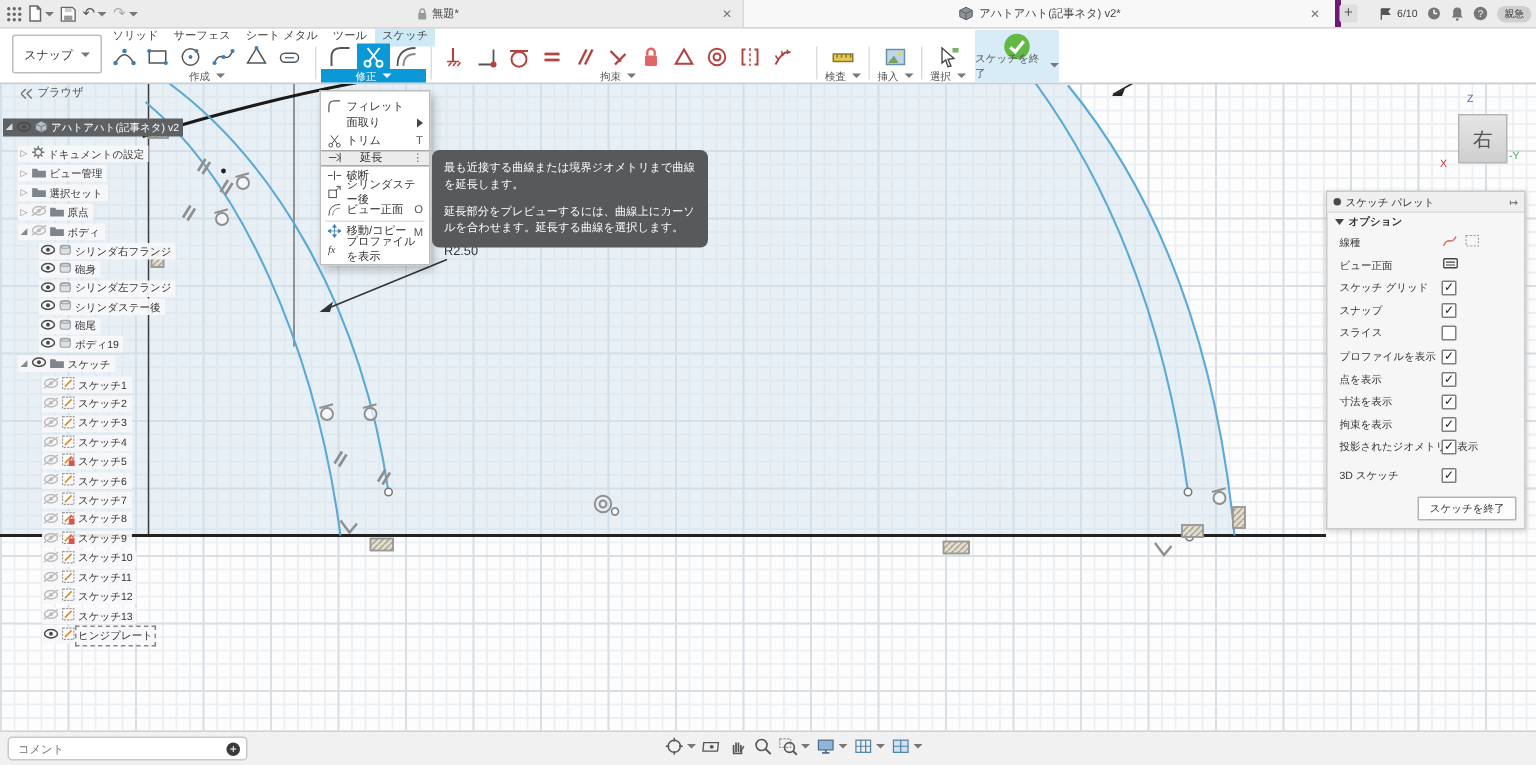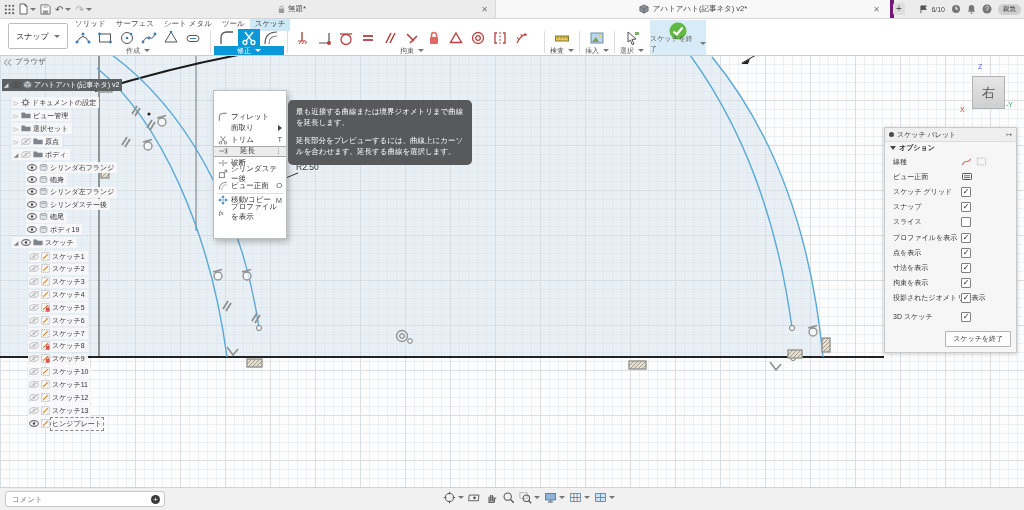--- a/index.html
+++ b/index.html
@@ -40,30 +40,30 @@
   .canvas{position:absolute;top:55px;left:0;width:1024px;height:433px;background-color:#fdfdfe;
     background-image:
       linear-gradient(to right,#dadfe4 1px,transparent 1px),
       linear-gradient(to bottom,#dadfe4 1px,transparent 1px),
       linear-gradient(to right,#edf0f3 1px,transparent 1px),
       linear-gradient(to bottom,#edf0f3 1px,transparent 1px);
     background-size:45px 45px,45px 45px,9px 9px,9px 9px;}
   svg.overlay{position:absolute;left:0;top:0;z-index:1;}
   
   .browser{position:absolute;left:0;top:0;width:140px;z-index:10;}
-  .bheader{font-size:7.5px;color:#555;display:flex;align-items:center;gap:3px;padding:2px 4px;}
+  .bheader{font-size:7.5px;color:#555;display:flex;align-items:center;gap:3px;padding:2px 14px;}
   .trow{position:absolute;display:flex;align-items:center;gap:2px;font-size:7px;color:#333;
         background:rgba(247,248,250,.93);padding:0 3px 0 1px;height:11px;white-space:nowrap;}
   .trow.root{background:#5d6164;color:#fff;height:12px;}
   .exp{width:6px;font-size:6px;color:#888;text-align:center;line-height:6px;}
   .trow.root .exp{color:#ddd;}
   .selchip{outline:1px dashed #888;outline-offset:1px;}
   
   .menu{position:absolute;left:213px;top:5px;width:72px;background:#fff;border:1px solid #bdbdbd;
-        box-shadow:2px 3px 6px rgba(0,0,0,.25);padding:20px 0;z-index:30;margin-top:30px;}
+        box-shadow:2px 3px 6px rgba(0,0,0,.25);padding:4px 0;z-index:30;}
   .mitem{height:11.5px;display:flex;align-items:center;gap:3px;padding:0 4px;font-size:7.5px;color:#333;box-sizing:border-box;}
   .mitem .mic{width:10px;display:flex;justify-content:center;flex:none;}
   .mitem .msc{margin-left:auto;color:#555;}
   .mitem.hl{background:#ececec;border-top:1px solid #a8a8a8;border-bottom:1px solid #a8a8a8;gap:12px;}
   .msep{height:1px;background:#ddd;margin:1px 3px;}
   .subarrow{margin-left:auto;width:0;height:0;border-top:3px solid transparent;border-bottom:3px solid transparent;border-left:4px solid #444;}
   .moredots{margin-left:auto;color:#555;font-size:7px;}
   
   .tooltip{position:absolute;left:288px;top:45px;width:168px;background:#58595b;color:#fff;border-radius:5px;
            padding:7px 8px;font-size:7.5px;line-height:1.45;z-index:40;}

